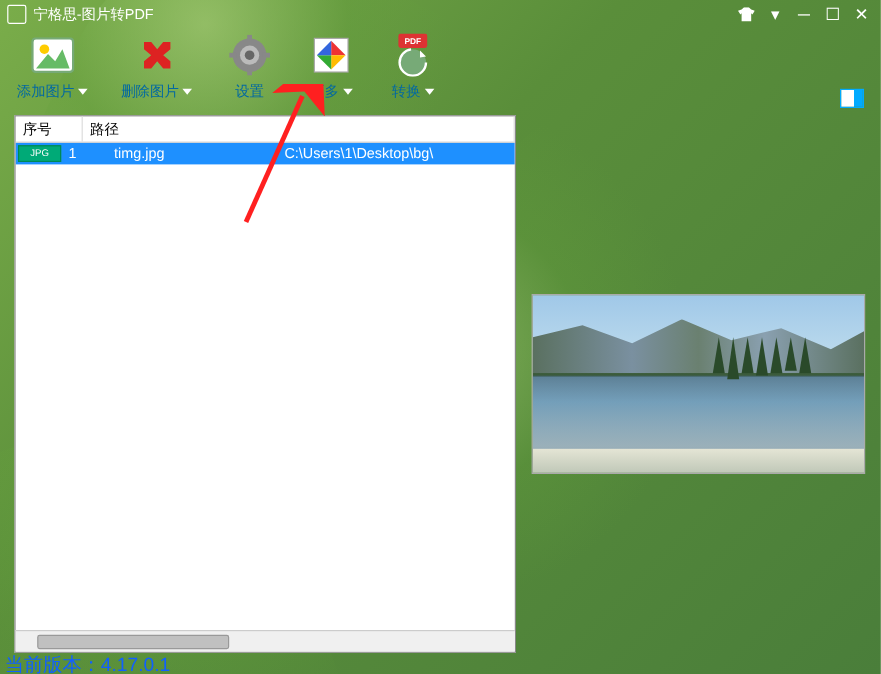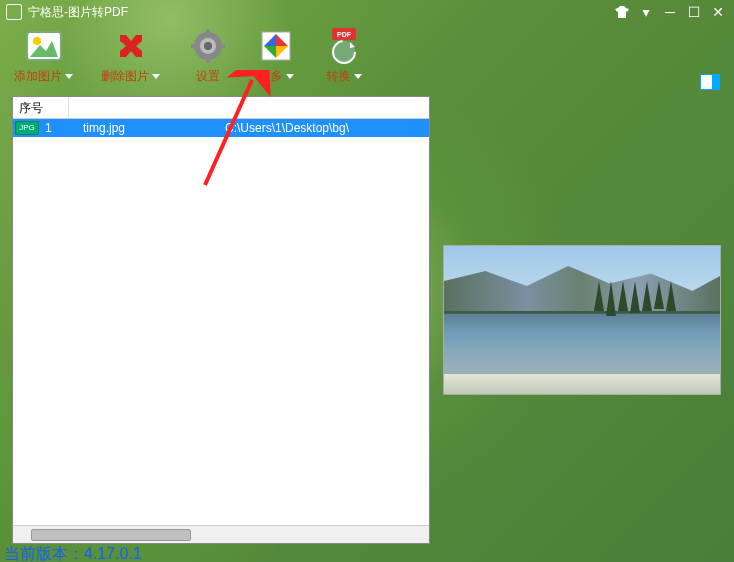--- a/index.html
+++ b/index.html
@@ -59,21 +59,21 @@
       display: flex;
       align-items: flex-start;
       padding: 2px 14px;
       z-index: 10;
     }
     .toolbtn {
       display: flex;
       flex-direction: column;
       align-items: center;
       margin-right: 28px;
-      color: #c2410c;
+      color: #0369a1;
       cursor: pointer;
       font-size: 12px;
     }
     .toolbtn .iconbox {
       width: 40px; height: 40px;
       margin-bottom: 2px;
       display: flex;
       align-items: center;
       justify-content: center;
     }
@@ -137,21 +137,21 @@
       height: 18px;
       align-items: center;
       font-size: 12px;
     }
     .row.selected {
       background: #1e90ff;
       color: #fff;
     }
     .row .cell { padding: 0 6px; overflow: hidden; white-space: nowrap; }
     .file-icon {
-      width: 24px; height: 14px;
+      width: 36px; height: 14px;
       background: #0a7;
       border: 1px solid #085;
       margin-left: 2px;
       font-size: 8px;
       color: #fff;
       line-height: 12px;
       text-align: center;
     }
     .hscroll {
       height: 18px;
@@ -333,20 +333,21 @@
 
   <div class="toolbar-right">
     <div class="layout-icon"></div>
   </div>
 </div>
 
 <div class="workarea">
   <div class="file-panel">
     <div class="table-header">
       <div class="th col-seq">序号</div>
+      <div class="th col-path">路径</div>
     </div>
     <div class="table-body">
       <div class="row selected">
         <div class="file-icon">JPG</div>
         <div class="cell" style="flex:0 0 38px">1</div>
         <div class="cell col-name">timg.jpg</div>
         <div class="cell col-path">C:\Users\1\Desktop\bg\</div>
       </div>
     </div>
     <div class="hscroll">

